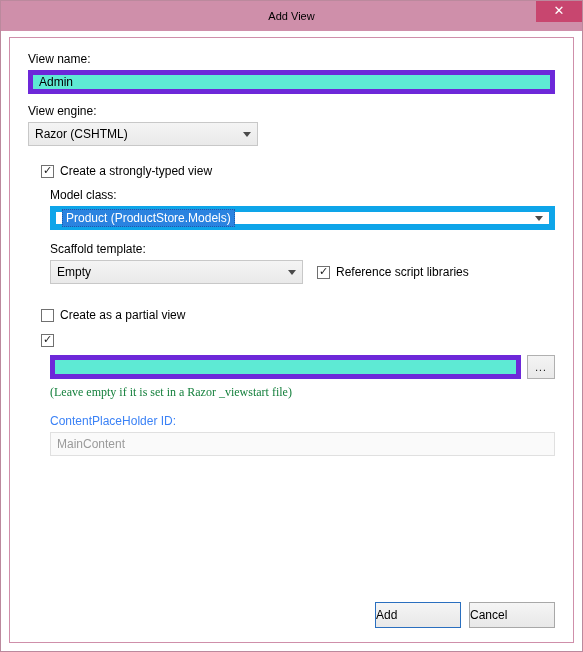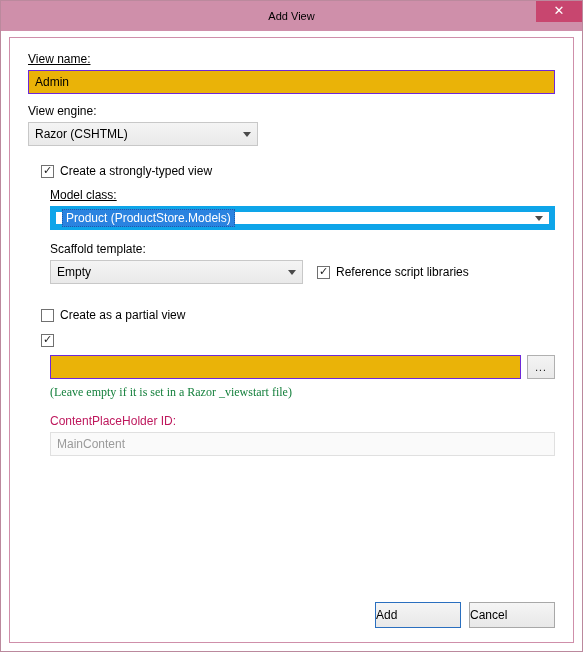--- a/index.html
+++ b/index.html
@@ -55,31 +55,31 @@
     padding: 14px 18px 14px 18px;
     display: flex;
     flex-direction: column;
     height: 100%;
   }
   .label {
     color: #000;
     margin-bottom: 4px;
     margin-top: 10px;
   }
-  .label:first-child { margin-top: 0; text-decoration: underline; }
-  .label.disabled { color: #be185d; }
+  .label:first-child { margin-top: 0; }
+  .label.disabled { color: #3b82f6; }
   input.text {
     width: 100%;
     height: 24px;
-    border: 1px solid #6d28d9;
+    border: 5px solid #6d28d9;
     padding: 0 6px;
     font-family: inherit;
     font-size: 12px;
     color: #000;
-    background: #eab308;
+    background: #5eead4;
   }
   input.text.disabled {
     background: #fafafa;
     color: #9b9b9b;
     border: 1px solid #e0e0e0;
   }
   .select {
     height: 24px;
     border: 1px solid #c8c8c8;
     background: linear-gradient(#f4f4f4,#e9e9e9);

